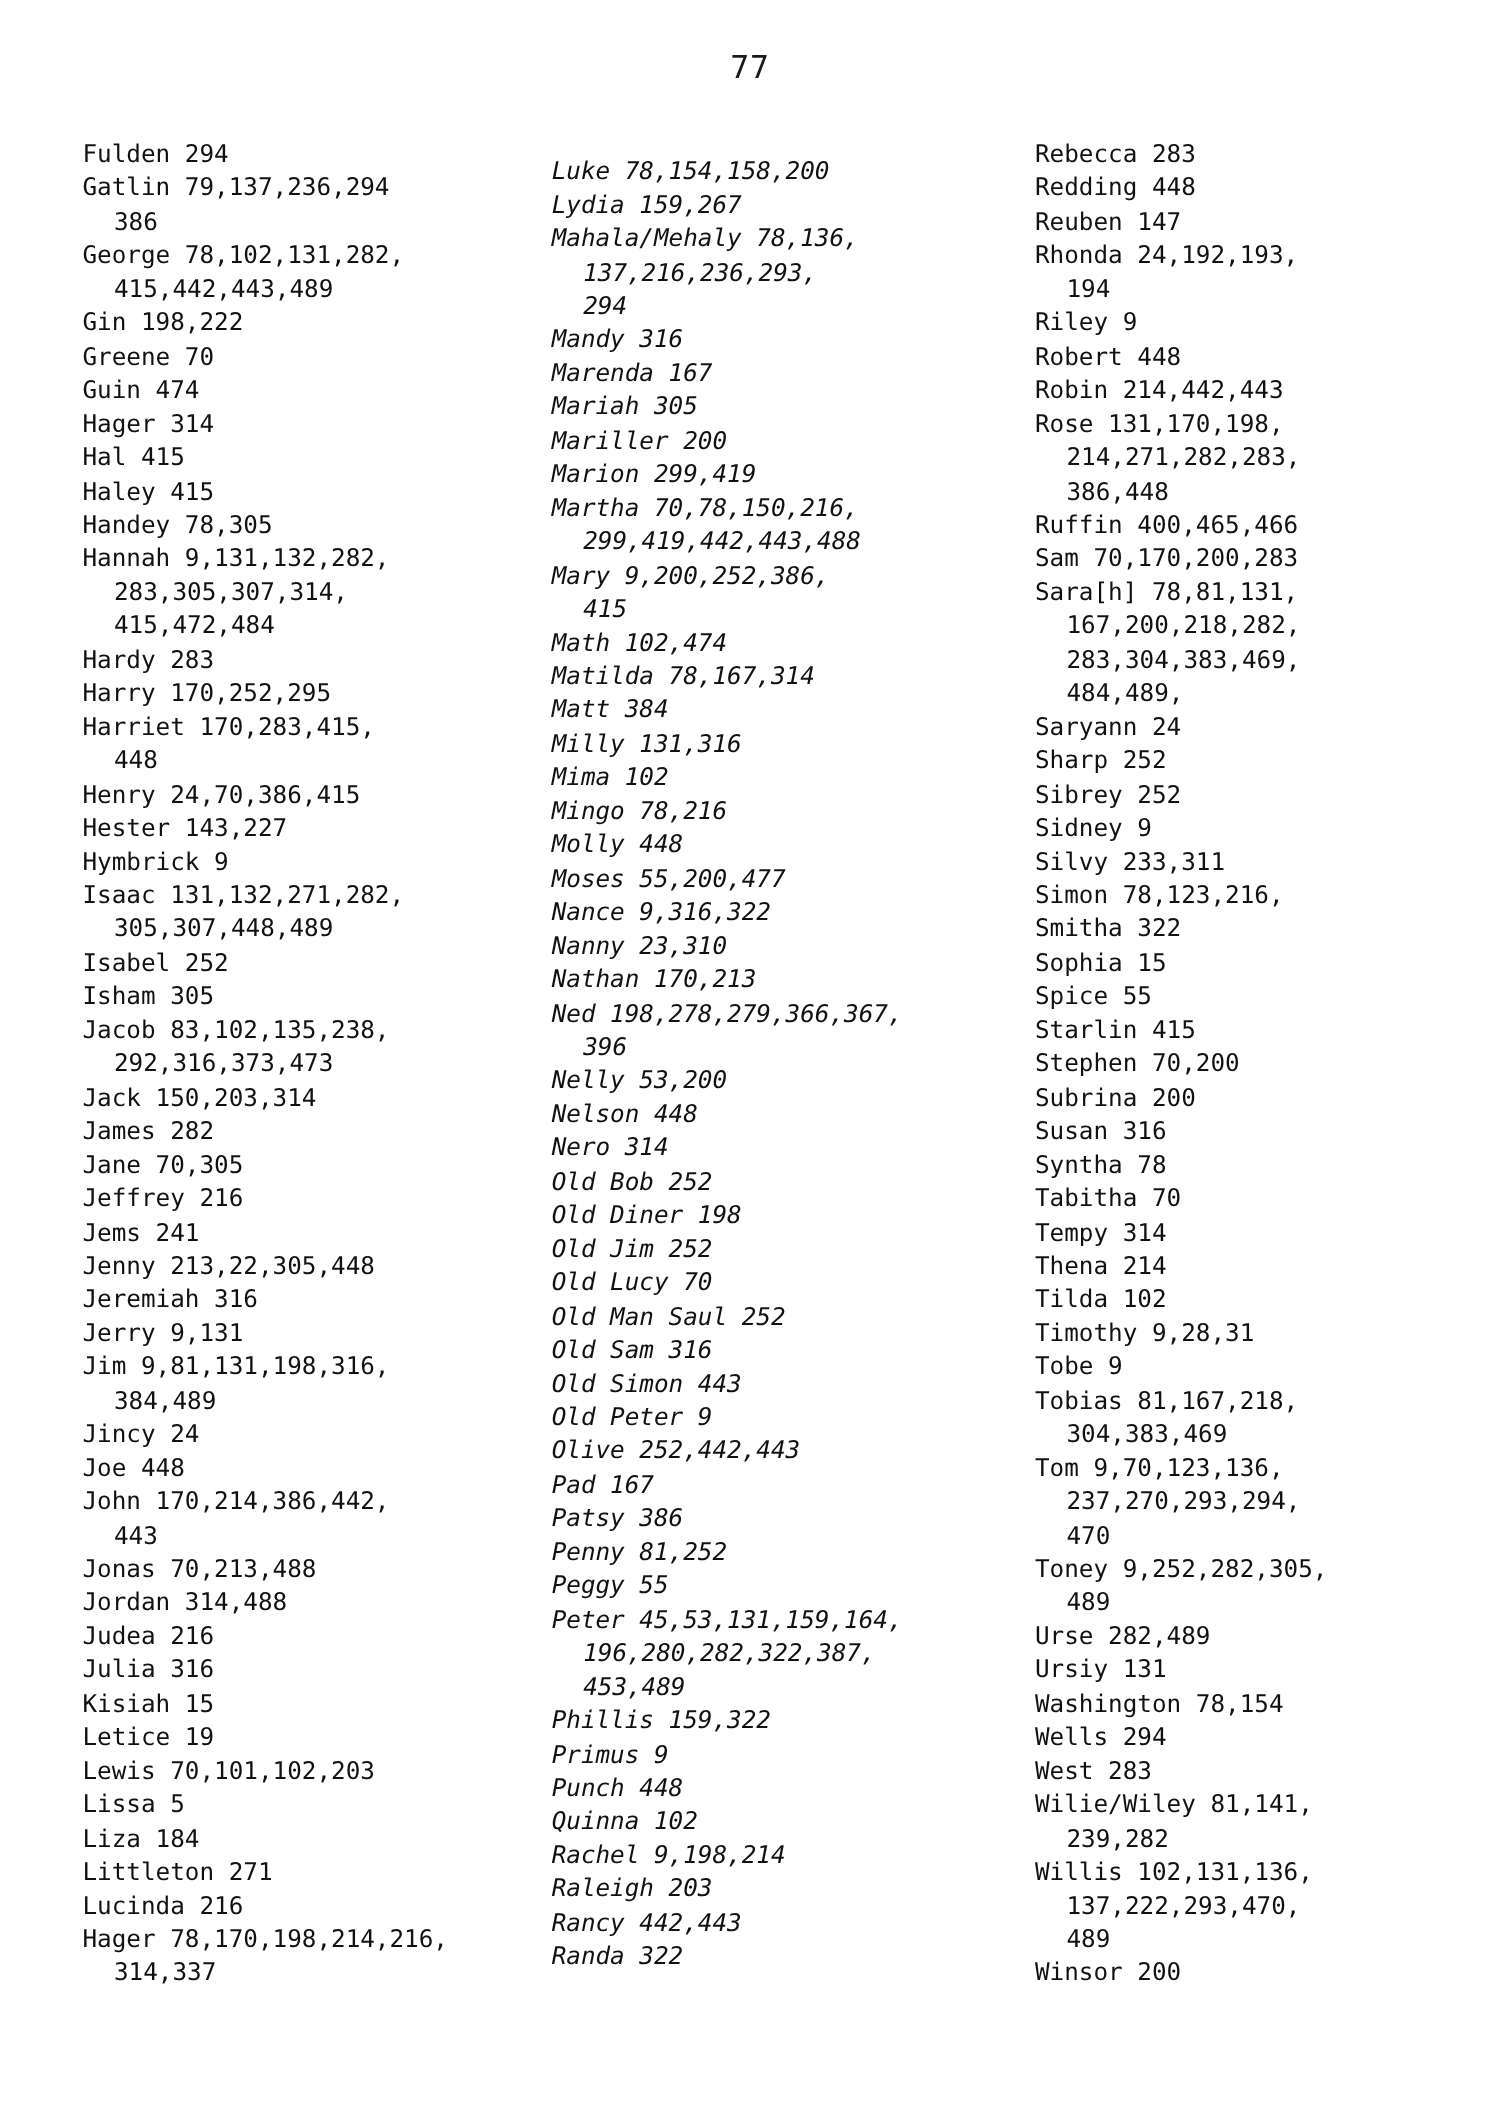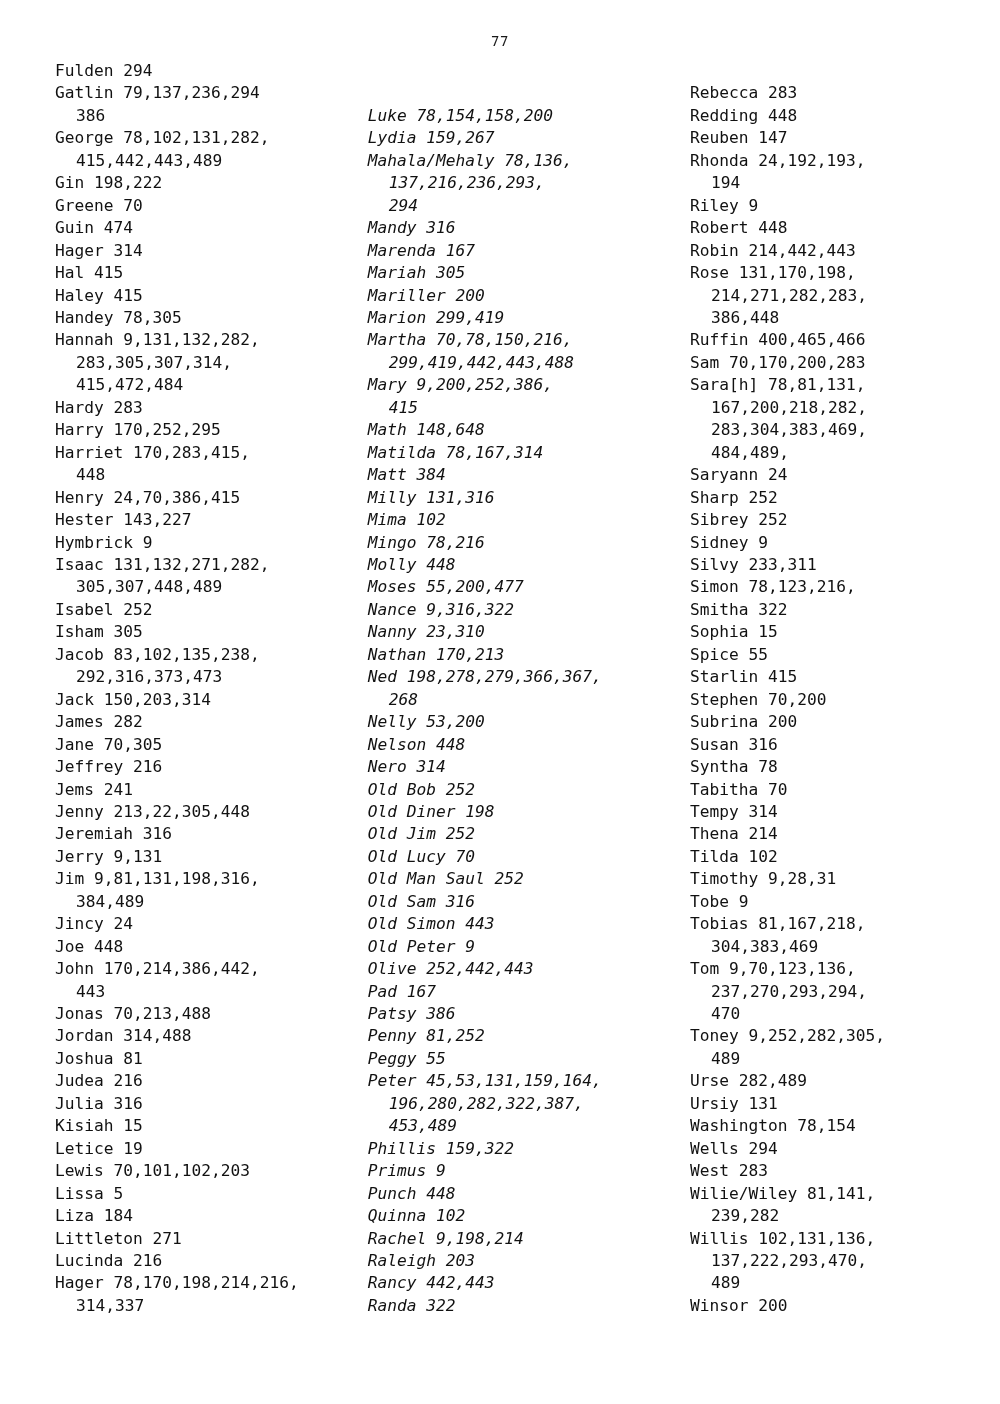--- a/index.html
+++ b/index.html
@@ -18,31 +18,31 @@
   .page {
     width: 1000px;
     height: 1404px;
     position: relative;
     box-sizing: border-box;
     padding: 0;
   }
   .page-number {
     text-align: center;
     font-family: "DejaVu Sans Mono", monospace;
-    font-size: 14px;
+    font-size: 21px;
     letter-spacing: 0.5px;
     padding-top: 33px;
     color: #1a1a1a;
   }
   .columns {
     display: flex;
     flex-direction: row;
-    align-items: flex-end;
+    align-items: center;
     padding: 0 45px 0 55px;
-    margin-top: 11px;
+    margin-top: 35px;
     box-sizing: border-box;
   }
   .column {
     box-sizing: border-box;
   }
   .col-1 { width: 330px; padding-right: 8px; }
   .col-2 { width: 340px; padding-right: 8px; font-style: italic; }
   .col-3 { width: 280px; }
   .entry {
     font-family: "DejaVu Sans Mono", monospace;
@@ -94,21 +94,20 @@
         <div class="entry"><span>Jems 241</span></div>
         <div class="entry"><span>Jenny 213,22,305,448</span></div>
         <div class="entry"><span>Jeremiah 316</span></div>
         <div class="entry"><span>Jerry 9,131</span></div>
         <div class="entry"><span>Jim 9,81,131,198,316,</span><span class="cont">384,489</span></div>
         <div class="entry"><span>Jincy 24</span></div>
         <div class="entry"><span>Joe 448</span></div>
         <div class="entry"><span>John 170,214,386,442,</span><span class="cont">443</span></div>
         <div class="entry"><span>Jonas 70,213,488</span></div>
         <div class="entry"><span>Jordan 314,488</span></div>
-        <div class="entry"><span>Joshua 81</span></div>
         <div class="entry"><span>Judea 216</span></div>
         <div class="entry"><span>Julia 316</span></div>
         <div class="entry"><span>Kisiah 15</span></div>
         <div class="entry"><span>Letice 19</span></div>
         <div class="entry"><span>Lewis 70,101,102,203</span></div>
         <div class="entry"><span>Lissa 5</span></div>
         <div class="entry"><span>Liza 184</span></div>
         <div class="entry"><span>Littleton 271</span></div>
         <div class="entry"><span>Lucinda 216</span></div>
         <div class="entry"><span>Hager 78,170,198,214,216,</span><span class="cont">314,337</span></div>
@@ -117,32 +116,32 @@
         <div class="entry"><span>Luke 78,154,158,200</span></div>
         <div class="entry"><span>Lydia 159,267</span></div>
         <div class="entry"><span>Mahala/Mehaly 78,136,</span><span class="cont">137,216,236,293,</span><span class="cont">294</span></div>
         <div class="entry"><span>Mandy 316</span></div>
         <div class="entry"><span>Marenda 167</span></div>
         <div class="entry"><span>Mariah 305</span></div>
         <div class="entry"><span>Mariller 200</span></div>
         <div class="entry"><span>Marion 299,419</span></div>
         <div class="entry"><span>Martha 70,78,150,216,</span><span class="cont">299,419,442,443,488</span></div>
         <div class="entry"><span>Mary 9,200,252,386,</span><span class="cont">415</span></div>
-        <div class="entry"><span>Math 148,648</span></div>
+        <div class="entry"><span>Math 102,474</span></div>
         <div class="entry"><span>Matilda 78,167,314</span></div>
         <div class="entry"><span>Matt 384</span></div>
         <div class="entry"><span>Milly 131,316</span></div>
         <div class="entry"><span>Mima 102</span></div>
         <div class="entry"><span>Mingo 78,216</span></div>
         <div class="entry"><span>Molly 448</span></div>
         <div class="entry"><span>Moses 55,200,477</span></div>
         <div class="entry"><span>Nance 9,316,322</span></div>
         <div class="entry"><span>Nanny 23,310</span></div>
         <div class="entry"><span>Nathan 170,213</span></div>
-        <div class="entry"><span>Ned 198,278,279,366,367,</span><span class="cont">268</span></div>
+        <div class="entry"><span>Ned 198,278,279,366,367,</span><span class="cont">396</span></div>
         <div class="entry"><span>Nelly 53,200</span></div>
         <div class="entry"><span>Nelson 448</span></div>
         <div class="entry"><span>Nero 314</span></div>
         <div class="entry"><span>Old Bob 252</span></div>
         <div class="entry"><span>Old Diner 198</span></div>
         <div class="entry"><span>Old Jim 252</span></div>
         <div class="entry"><span>Old Lucy 70</span></div>
         <div class="entry"><span>Old Man Saul 252</span></div>
         <div class="entry"><span>Old Sam 316</span></div>
         <div class="entry"><span>Old Simon 443</span></div>

